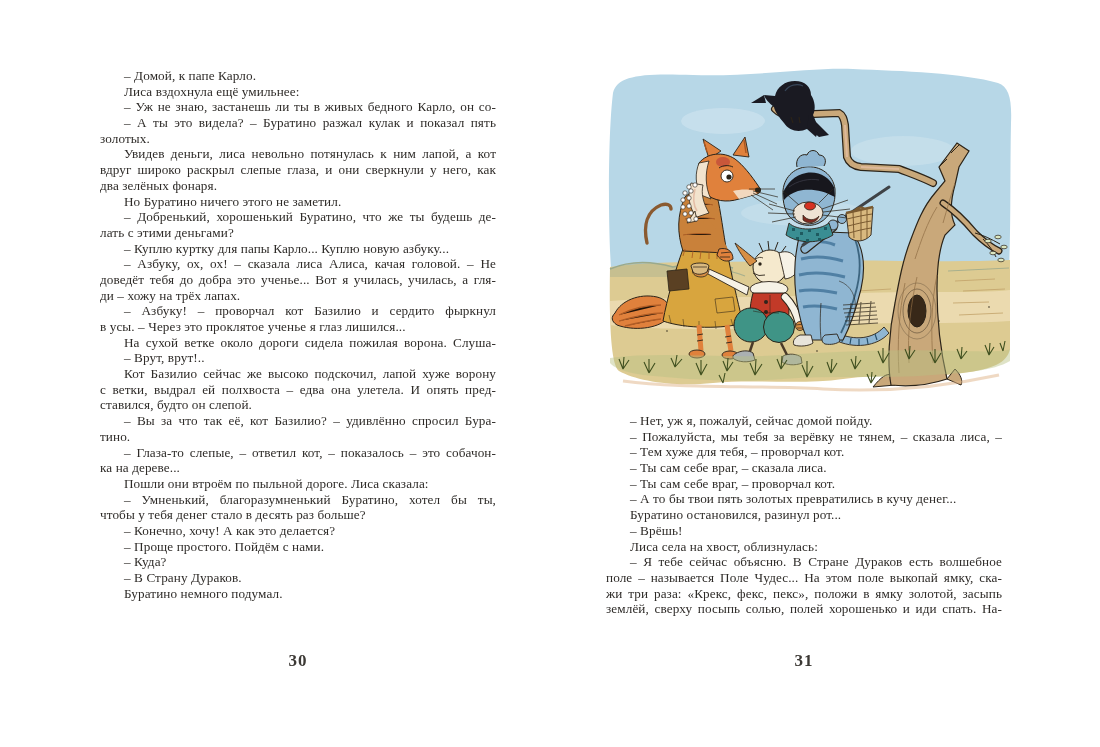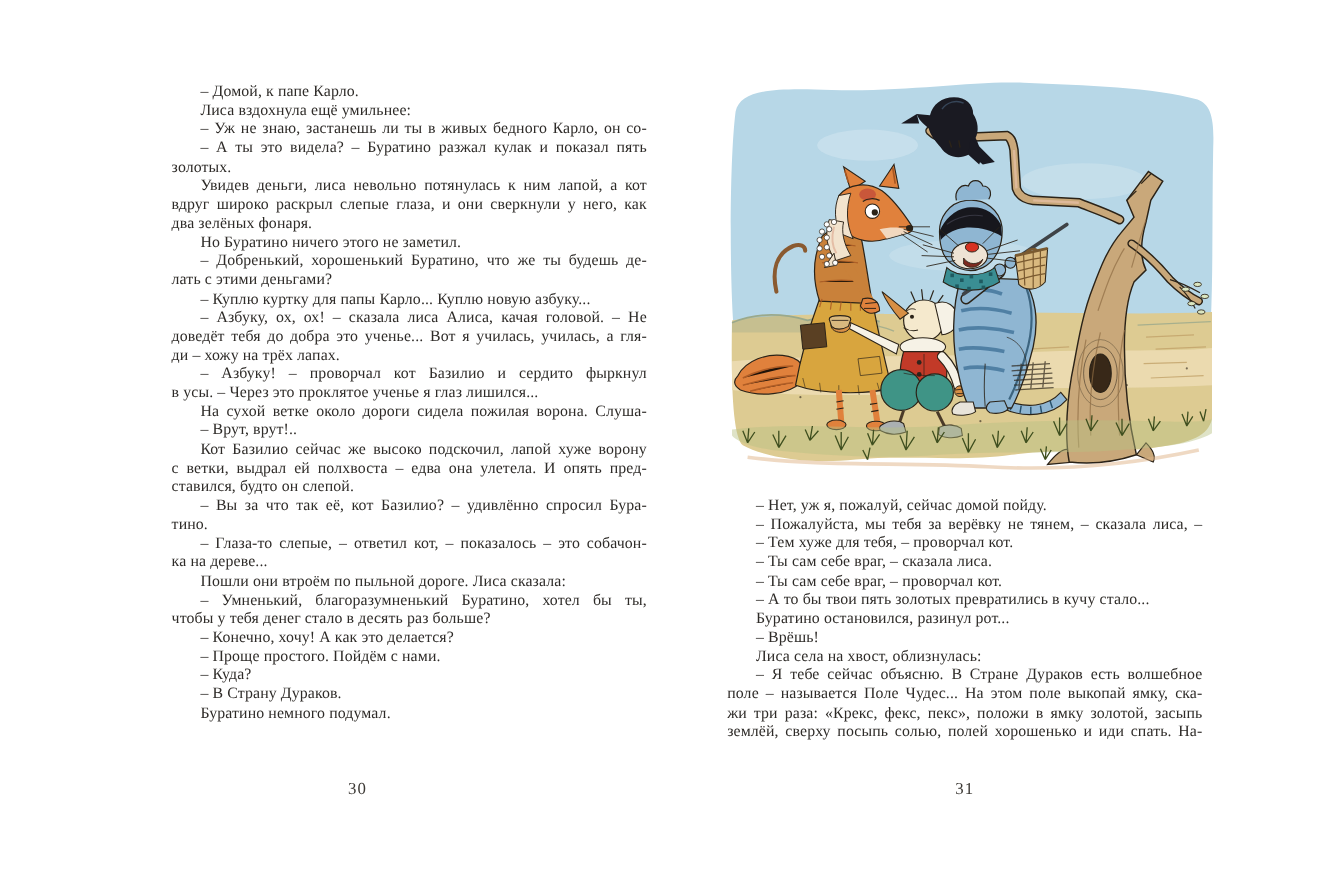--- a/index.html
+++ b/index.html
@@ -11,23 +11,23 @@
   }
   .text-col{position:absolute;width:396px;}
   .line{
     height:15.7px;line-height:15.7px;font-size:13.2px;
     white-space:nowrap;text-align:left;letter-spacing:0.1px;
   }
   .line.fill{white-space:normal;text-align:justify;text-align-last:justify;}
   .line.ind{text-indent:24px;}
   .page-num{
     position:absolute;width:396px;top:651px;text-align:center;
-    font-size:14px;color:#3c3935;letter-spacing:1px;
+    font-size:17px;color:#3c3935;letter-spacing:1px;font-weight:bold;
   }
-  #left-col{left:100px;top:68px;margin-left:43px;}
+  #left-col{left:100px;top:68px;}
   #right-col{left:606px;top:413px;}
   #left-num{left:100px;}
   #right-num{left:606px;}
   .illustration{position:absolute;left:603px;top:63px;width:415px;height:338px;}
   .illustration svg{display:block;width:100%;height:100%;}
 </style>
 </head>
 <body>
 
 <div class="spread">
@@ -375,21 +375,21 @@
       </g>
     </svg>
   </div>
 
   <div class="text-col" id="right-col">
       <div class="line ind">– Нет, уж я, пожалуй, сейчас домой пойду.</div>
       <div class="line ind fill">– Пожалуйста, мы тебя за верёвку не тянем, – сказала лиса, –</div>
       <div class="line ind">– Тем хуже для тебя, – проворчал кот.</div>
       <div class="line ind">– Ты сам себе враг, – сказала лиса.</div>
       <div class="line ind">– Ты сам себе враг, – проворчал кот.</div>
-      <div class="line ind">– А то бы твои пять золотых превратились в кучу стало...</div>
+      <div class="line ind">– А то бы твои пять золотых превратились в кучу денег...</div>
       <div class="line ind">Буратино остановился, разинул рот...</div>
       <div class="line ind">– Врёшь!</div>
       <div class="line ind">Лиса села на хвост, облизнулась:</div>
       <div class="line ind fill">– Я тебе сейчас объясню. В Стране Дураков есть волшебное</div>
       <div class="line fill">поле – называется Поле Чудес... На этом поле выкопай ямку, ска-</div>
       <div class="line fill">жи три раза: «Крекс, фекс, пекс», положи в ямку золотой, засыпь</div>
       <div class="line fill">землёй, сверху посыпь солью, полей хорошенько и иди спать. На-</div>
     </div>
   <div class="page-num" id="right-num">31</div>
 

